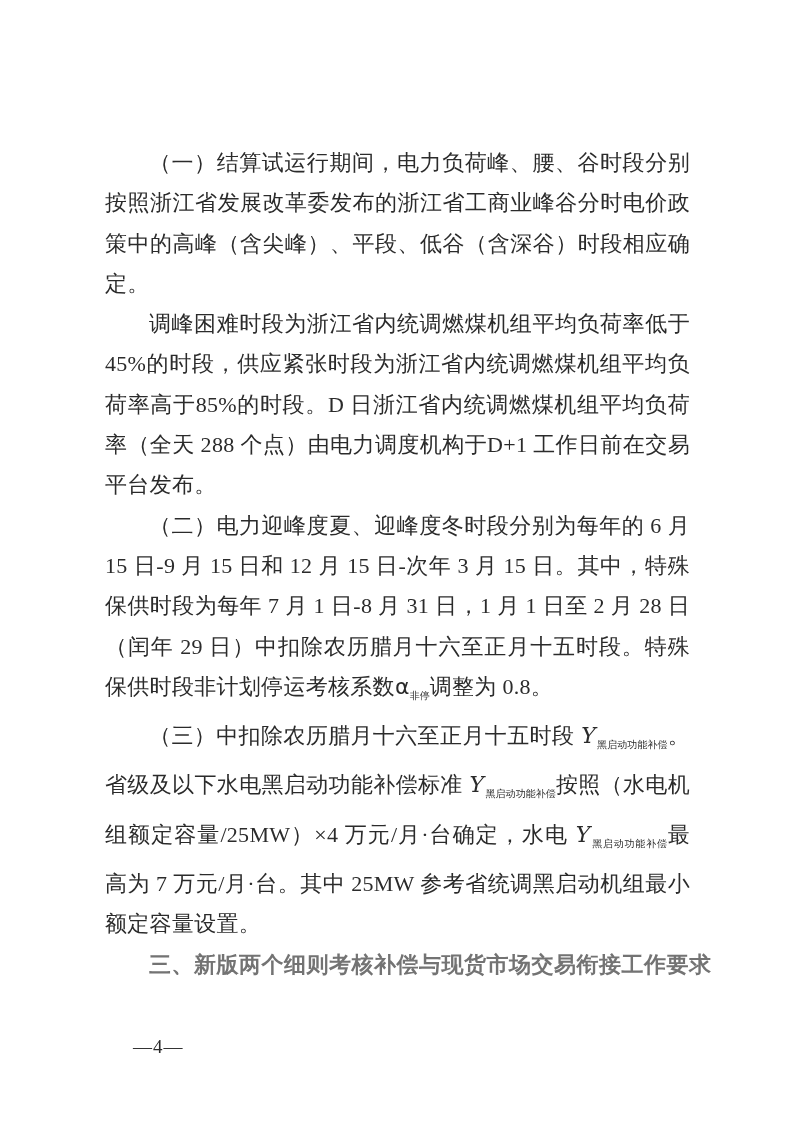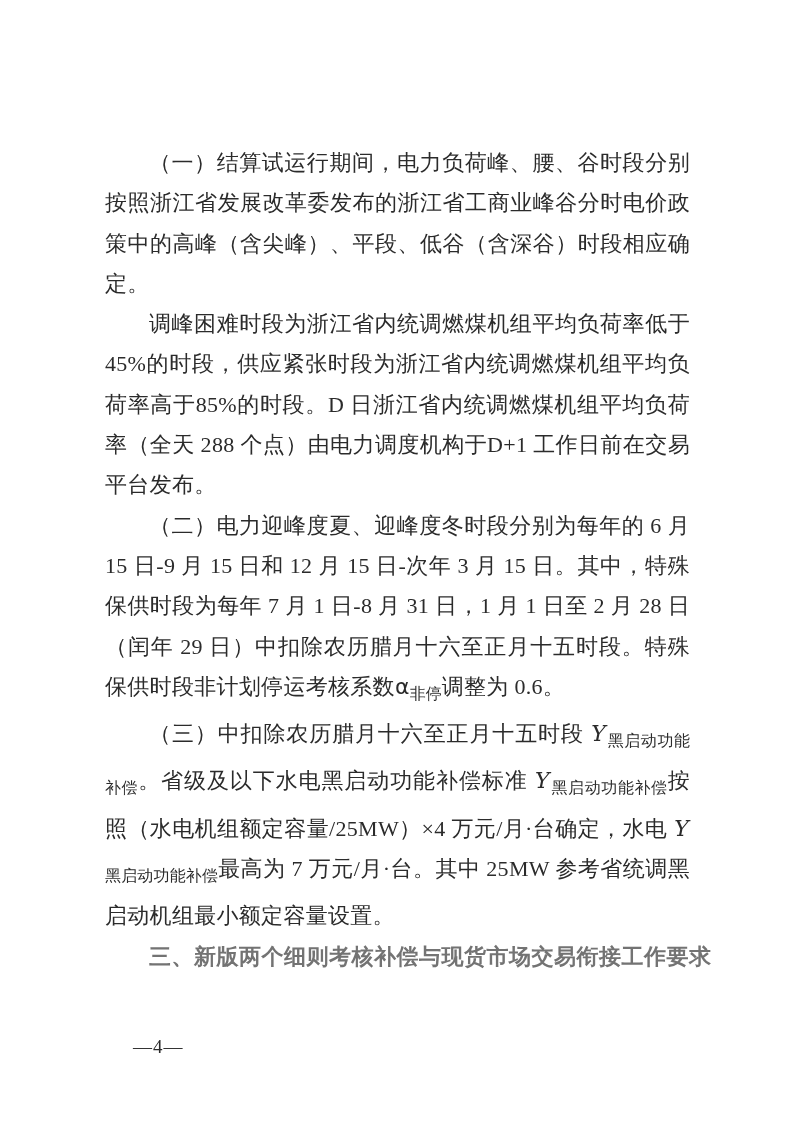--- a/index.html
+++ b/index.html
@@ -25,21 +25,21 @@
   p.para {
     margin: 0;
     font-size: 22px;
     line-height: 40.3px;
     letter-spacing: 0.3px;
     text-align: justify;
     text-indent: 2em;
     word-break: break-all;
   }
   .run-sub {
-    font-size: 16px;
+    font-size: 10px;
     letter-spacing: 0;
     vertical-align: -5px;
   }
   .run-var {
     font-style: italic;
     font-family: "DejaVu Serif", serif;
     padding: 0 1px;
   }
   .run-symbol {
     font-family: "DejaVu Sans", sans-serif;
@@ -65,19 +65,19 @@
   }
 </style>
 </head>
 <body>
 
 <div class="page">
   <div class="text-block">
     <div>
         <p class="para"><span>（一）结算试运行期间，电力负荷峰、腰、谷时段分别按照浙江省发展改革委发布的浙江省工商业峰谷分时电价政策中的高峰（含尖峰）、平段、低谷（含深谷）时段相应确定。</span></p>
         <p class="para"><span>调峰困难时段为浙江省内统调燃煤机组平均负荷率低于45%的时段，供应紧张时段为浙江省内统调燃煤机组平均负荷率高于85%的时段。D 日浙江省内统调燃煤机组平均负荷率（全天 288 个点）由电力调度机构于D+1 工作日前在交易平台发布。</span></p>
-        <p class="para"><span>（二）电力迎峰度夏、迎峰度冬时段分别为每年的 6 月 15 日-9 月 15 日和 12 月 15 日-次年 3 月 15 日。其中，特殊保供时段为每年 7 月 1 日-8 月 31 日，1 月 1 日至 2 月 28 日（闰年 29 日）中扣除农历腊月十六至正月十五时段。特殊保供时段非计划停运考核系数</span><span class="run-symbol">α</span><span class="run-sub">非停</span><span>调整为 0.6。</span></p>
+        <p class="para"><span>（二）电力迎峰度夏、迎峰度冬时段分别为每年的 6 月 15 日-9 月 15 日和 12 月 15 日-次年 3 月 15 日。其中，特殊保供时段为每年 7 月 1 日-8 月 31 日，1 月 1 日至 2 月 28 日（闰年 29 日）中扣除农历腊月十六至正月十五时段。特殊保供时段非计划停运考核系数</span><span class="run-symbol">α</span><span class="run-sub">非停</span><span>调整为 0.8。</span></p>
         <p class="para"><span>（三）中扣除农历腊月十六至正月十五时段 </span><span class="run-var">Y</span><span class="run-sub">黑启动功能补偿</span><span>。省级及以下水电黑启动功能补偿标准 </span><span class="run-var">Y</span><span class="run-sub">黑启动功能补偿</span><span>按照（水电机组额定容量/25MW）×4 万元/月·台确定，水电 </span><span class="run-var">Y</span><span class="run-sub">黑启动功能补偿</span><span>最高为 7 万元/月·台。其中 25MW 参考省统调黑启动机组最小额定容量设置。</span></p>
       </div>
     <h3 class="heading">三、新版两个细则考核补偿与现货市场交易衔接工作要求</h3>
   </div>
   <div class="page-number">—4—</div>
 </div>
 
 </body></html>

